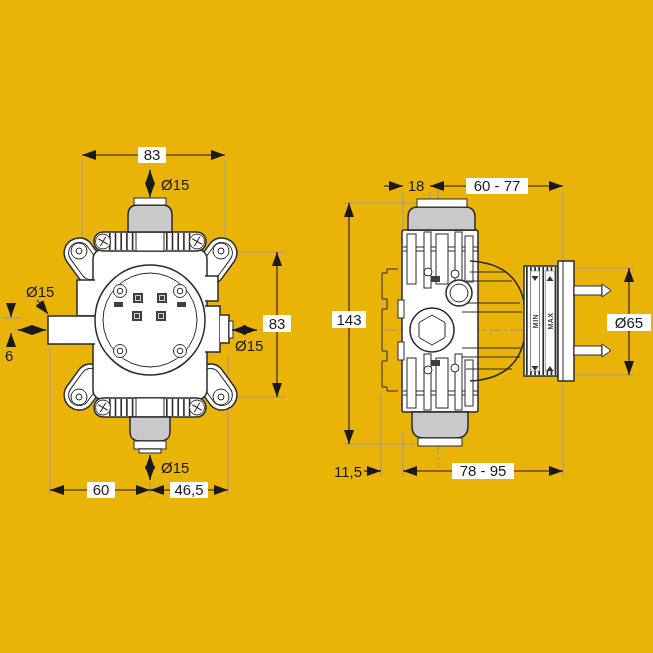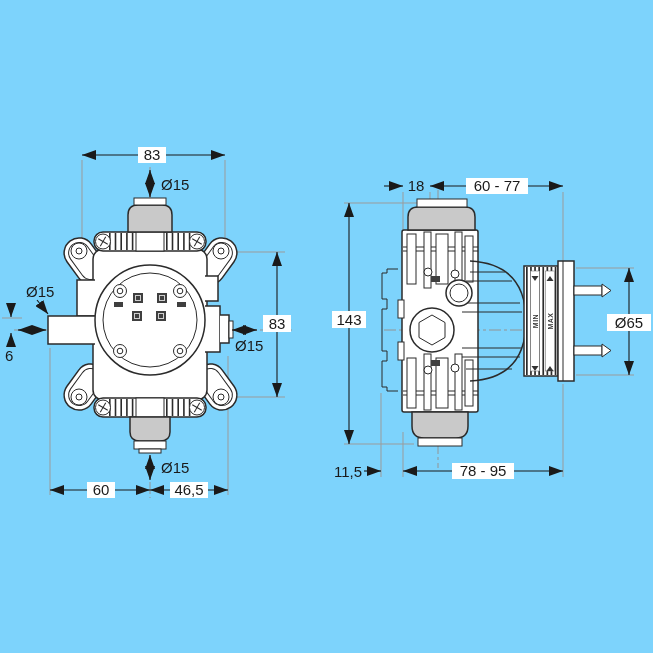--- a/index.html
+++ b/index.html
@@ -1,16 +1,16 @@
 <!DOCTYPE html>
 <html><head>
 <meta charset="utf-8">
 <style>
   html,body{margin:0;padding:0;background:#ffffff;}
-  .stage{width:653px;height:653px;background:#7dd3fc;position:relative;overflow:hidden;}
+  .stage{width:653px;height:653px;background:#eab308;position:relative;overflow:hidden;}
   svg{display:block;font-family:"Liberation Sans",sans-serif;}
   text{fill:#1a1a1a;font-size:15px;}
   .ext{stroke:#9b9b9b;stroke-width:1;fill:none;}
   .cl{stroke:#949494;stroke-width:1;fill:none;stroke-dasharray:12 3 3 3;}
   .ol{stroke:#2b2b2b;stroke-width:1.5;fill:none;}
   .ol2{stroke:#2b2b2b;stroke-width:1;fill:none;}
   .wh{fill:#ffffff;}
   .gray{fill:#c9c9c9;}
   .dk{fill:#3f3f3f;}
   .dim{stroke:#1a1a1a;stroke-width:1.1;fill:none;}

